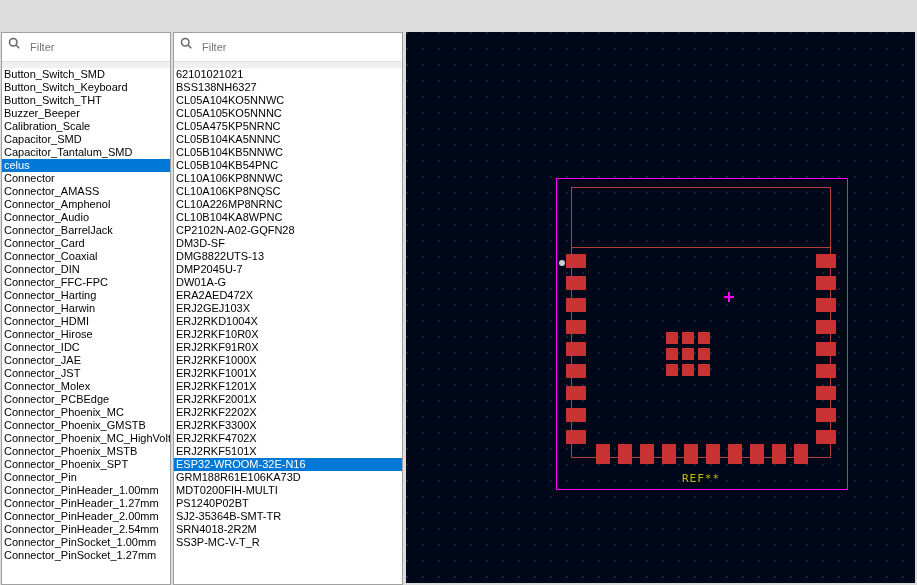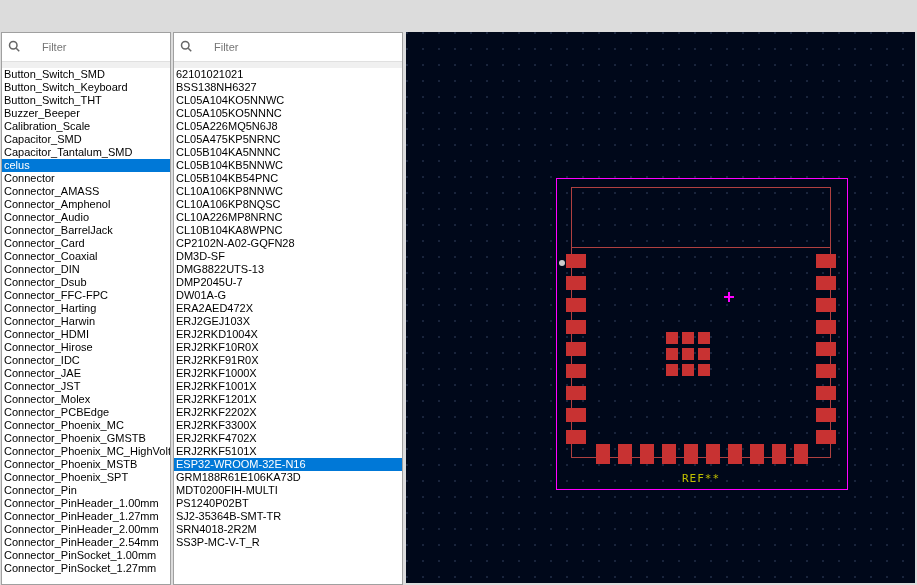--- a/index.html
+++ b/index.html
@@ -35,22 +35,21 @@
   .panel .inner {
     display: flex;
     flex-direction: column;
     flex: 1;
     background: #fff;
     border: 1px solid #a0a0a0;
     overflow: hidden;
   }
   .filter-row {
     display: flex;
-    align-items: center;
-    gap: 20px;
+    gap: 8px;
     padding: 4px 6px;
     border-bottom: 1px solid #e0e0e0;
     height: 20px;
   }
   .search-icon svg {
     width: 12px;
     height: 12px;
     stroke: #666;
     fill: none;
     stroke-width: 2;
@@ -188,21 +187,20 @@
           <div class="list-item">Capacitor_Tantalum_SMD</div>
           <div class="list-item selected">celus</div>
           <div class="list-item">Connector</div>
           <div class="list-item">Connector_AMASS</div>
           <div class="list-item">Connector_Amphenol</div>
           <div class="list-item">Connector_Audio</div>
           <div class="list-item">Connector_BarrelJack</div>
           <div class="list-item">Connector_Card</div>
           <div class="list-item">Connector_Coaxial</div>
           <div class="list-item">Connector_DIN</div>
-          <div class="list-item">Connector_Dsub</div>
           <div class="list-item">Connector_FFC-FPC</div>
           <div class="list-item">Connector_Harting</div>
           <div class="list-item">Connector_Harwin</div>
           <div class="list-item">Connector_HDMI</div>
           <div class="list-item">Connector_Hirose</div>
           <div class="list-item">Connector_IDC</div>
           <div class="list-item">Connector_JAE</div>
           <div class="list-item">Connector_JST</div>
           <div class="list-item">Connector_Molex</div>
           <div class="list-item">Connector_PCBEdge</div>
@@ -233,21 +231,20 @@
             </svg>
         </span>
         <input class="filter-input" placeholder="Filter" style="">
       </div>
       <div class="gap"></div>
       <div class="list" id="mid-list">
           <div class="list-item">62101021021</div>
           <div class="list-item">BSS138NH6327</div>
           <div class="list-item">CL05A104KO5NNWC</div>
           <div class="list-item">CL05A105KO5NNNC</div>
-          <div class="list-item">CL05A226MQ5N6J8</div>
           <div class="list-item">CL05A475KP5NRNC</div>
           <div class="list-item">CL05B104KA5NNNC</div>
           <div class="list-item">CL05B104KB5NNWC</div>
           <div class="list-item">CL05B104KB54PNC</div>
           <div class="list-item">CL10A106KP8NNWC</div>
           <div class="list-item">CL10A106KP8NQSC</div>
           <div class="list-item">CL10A226MP8NRNC</div>
           <div class="list-item">CL10B104KA8WPNC</div>
           <div class="list-item">CP2102N-A02-GQFN28</div>
           <div class="list-item">DM3D-SF</div>
@@ -255,20 +252,21 @@
           <div class="list-item">DMP2045U-7</div>
           <div class="list-item">DW01A-G</div>
           <div class="list-item">ERA2AED472X</div>
           <div class="list-item">ERJ2GEJ103X</div>
           <div class="list-item">ERJ2RKD1004X</div>
           <div class="list-item">ERJ2RKF10R0X</div>
           <div class="list-item">ERJ2RKF91R0X</div>
           <div class="list-item">ERJ2RKF1000X</div>
           <div class="list-item">ERJ2RKF1001X</div>
           <div class="list-item">ERJ2RKF1201X</div>
+          <div class="list-item">ERJ2RKF2001X</div>
           <div class="list-item">ERJ2RKF2202X</div>
           <div class="list-item">ERJ2RKF3300X</div>
           <div class="list-item">ERJ2RKF4702X</div>
           <div class="list-item">ERJ2RKF5101X</div>
           <div class="list-item selected">ESP32-WROOM-32E-N16</div>
           <div class="list-item">GRM188R61E106KA73D</div>
           <div class="list-item">MDT0200FIH-MULTI</div>
           <div class="list-item">PS1240P02BT</div>
           <div class="list-item">SJ2-35364B-SMT-TR</div>
           <div class="list-item">SRN4018-2R2M</div>

